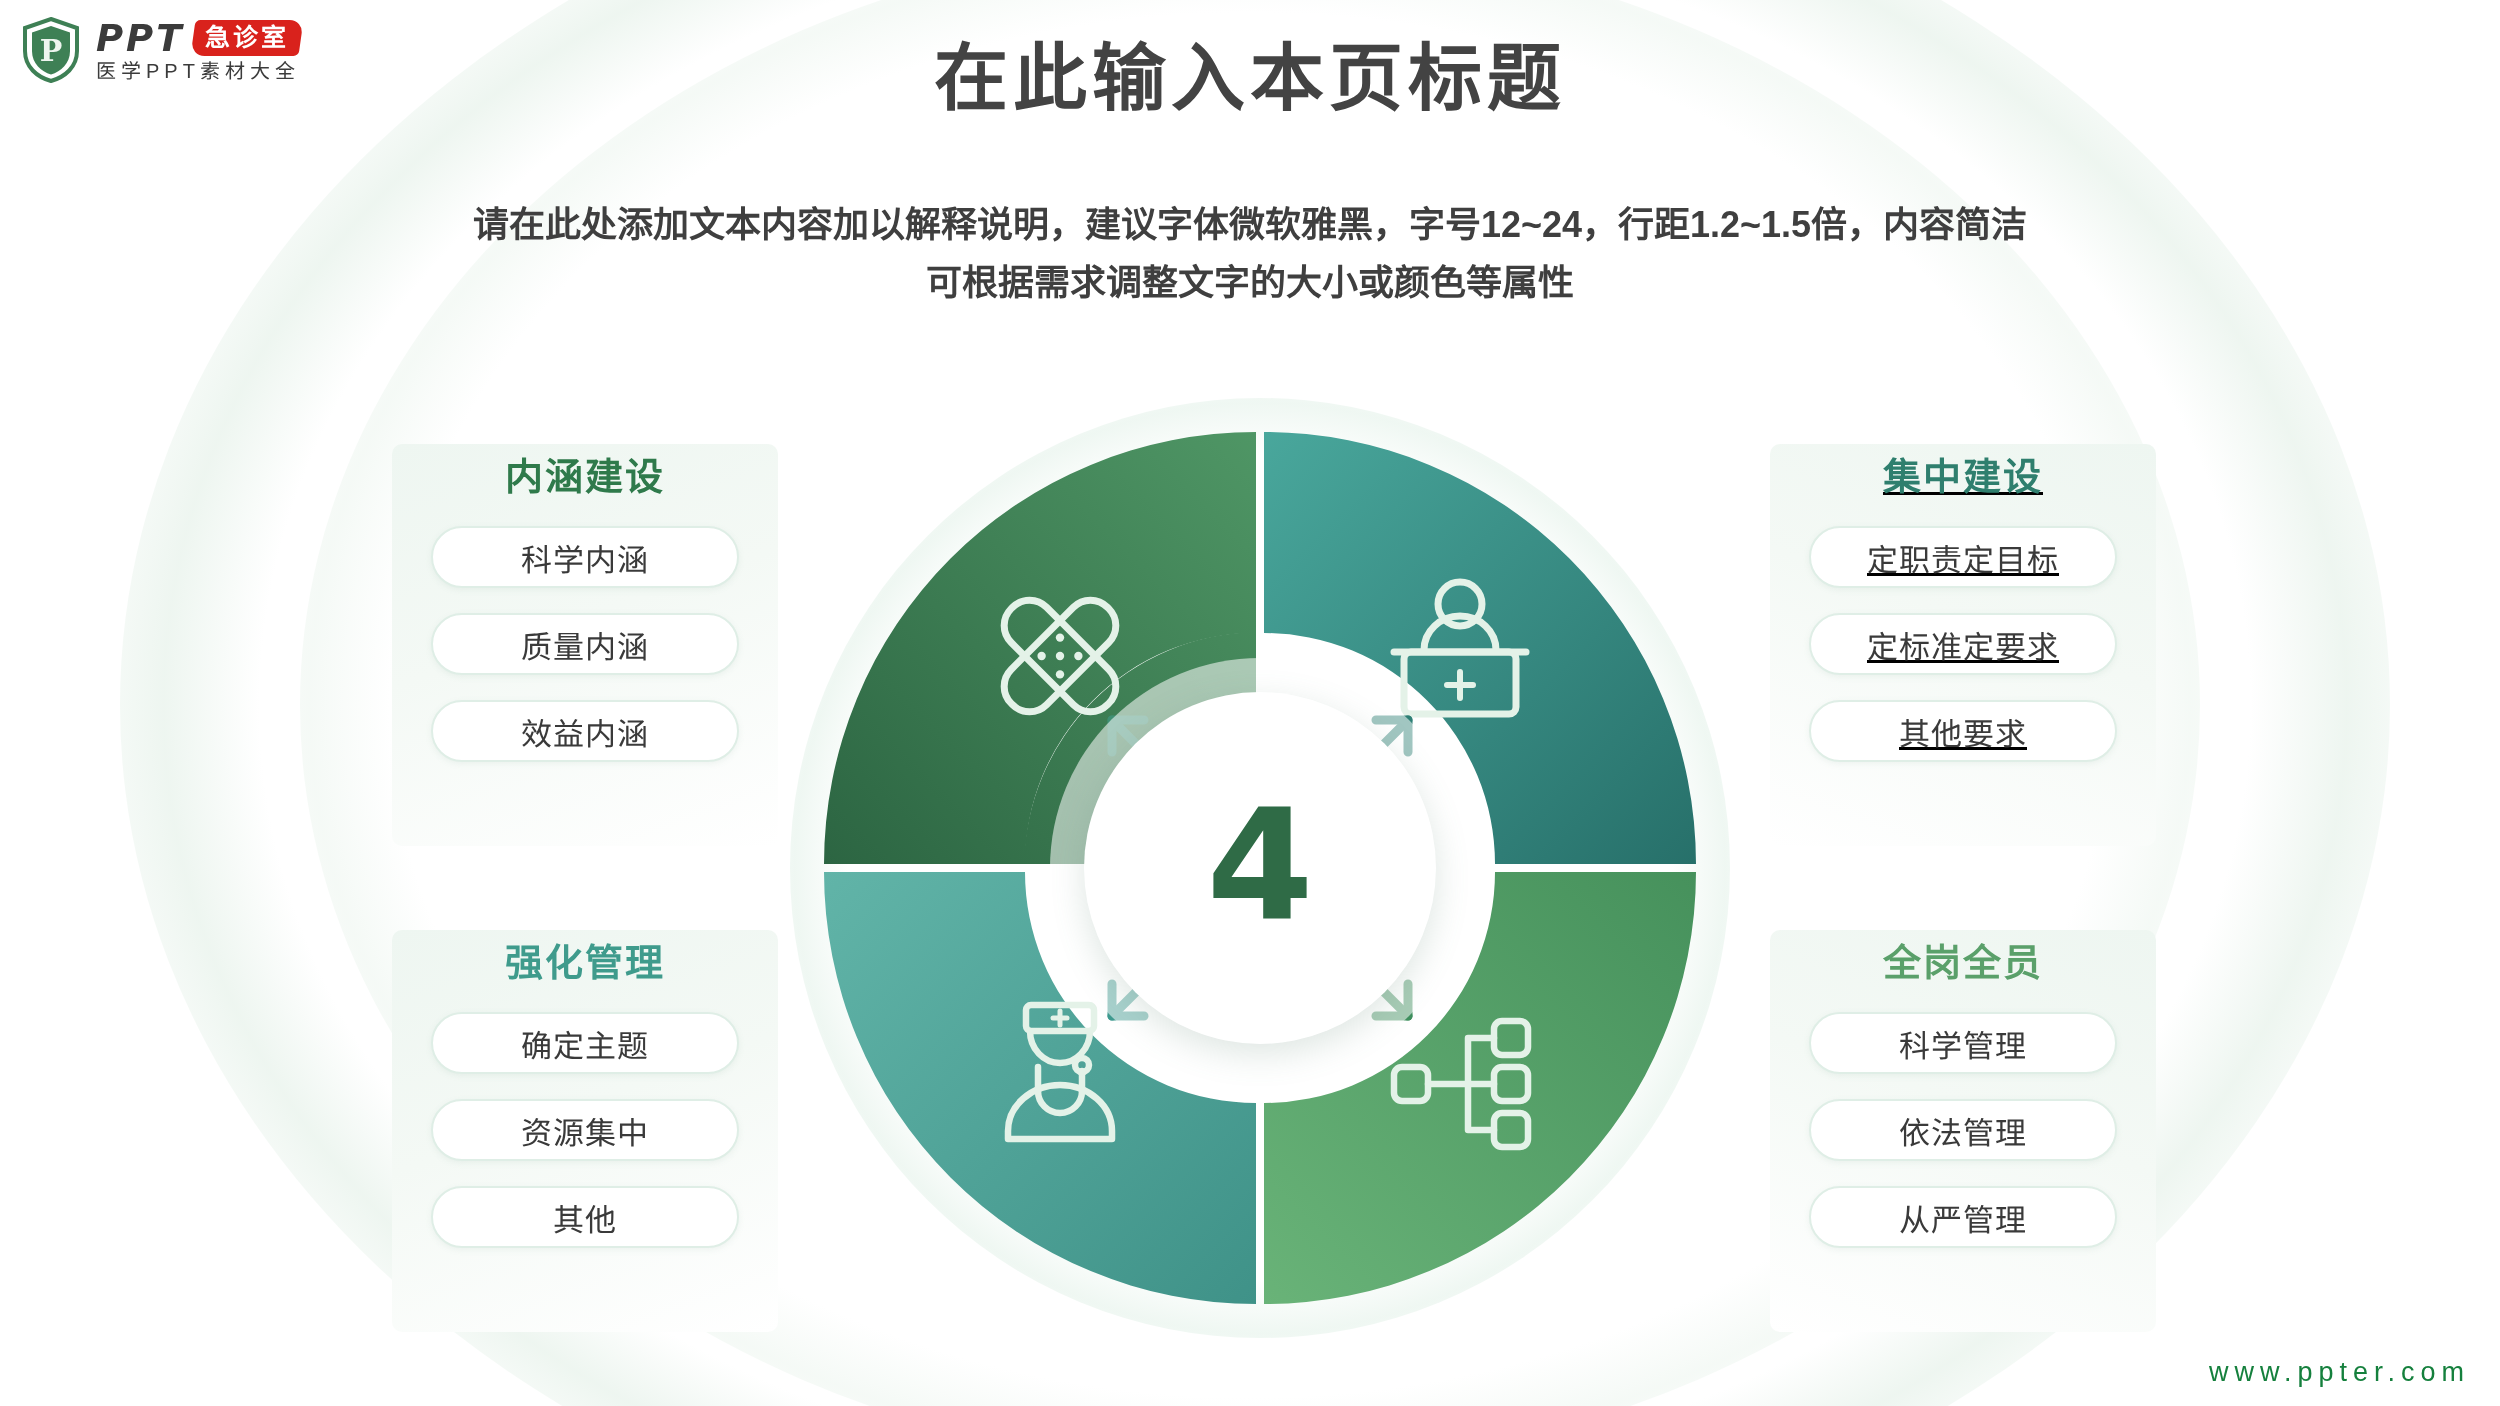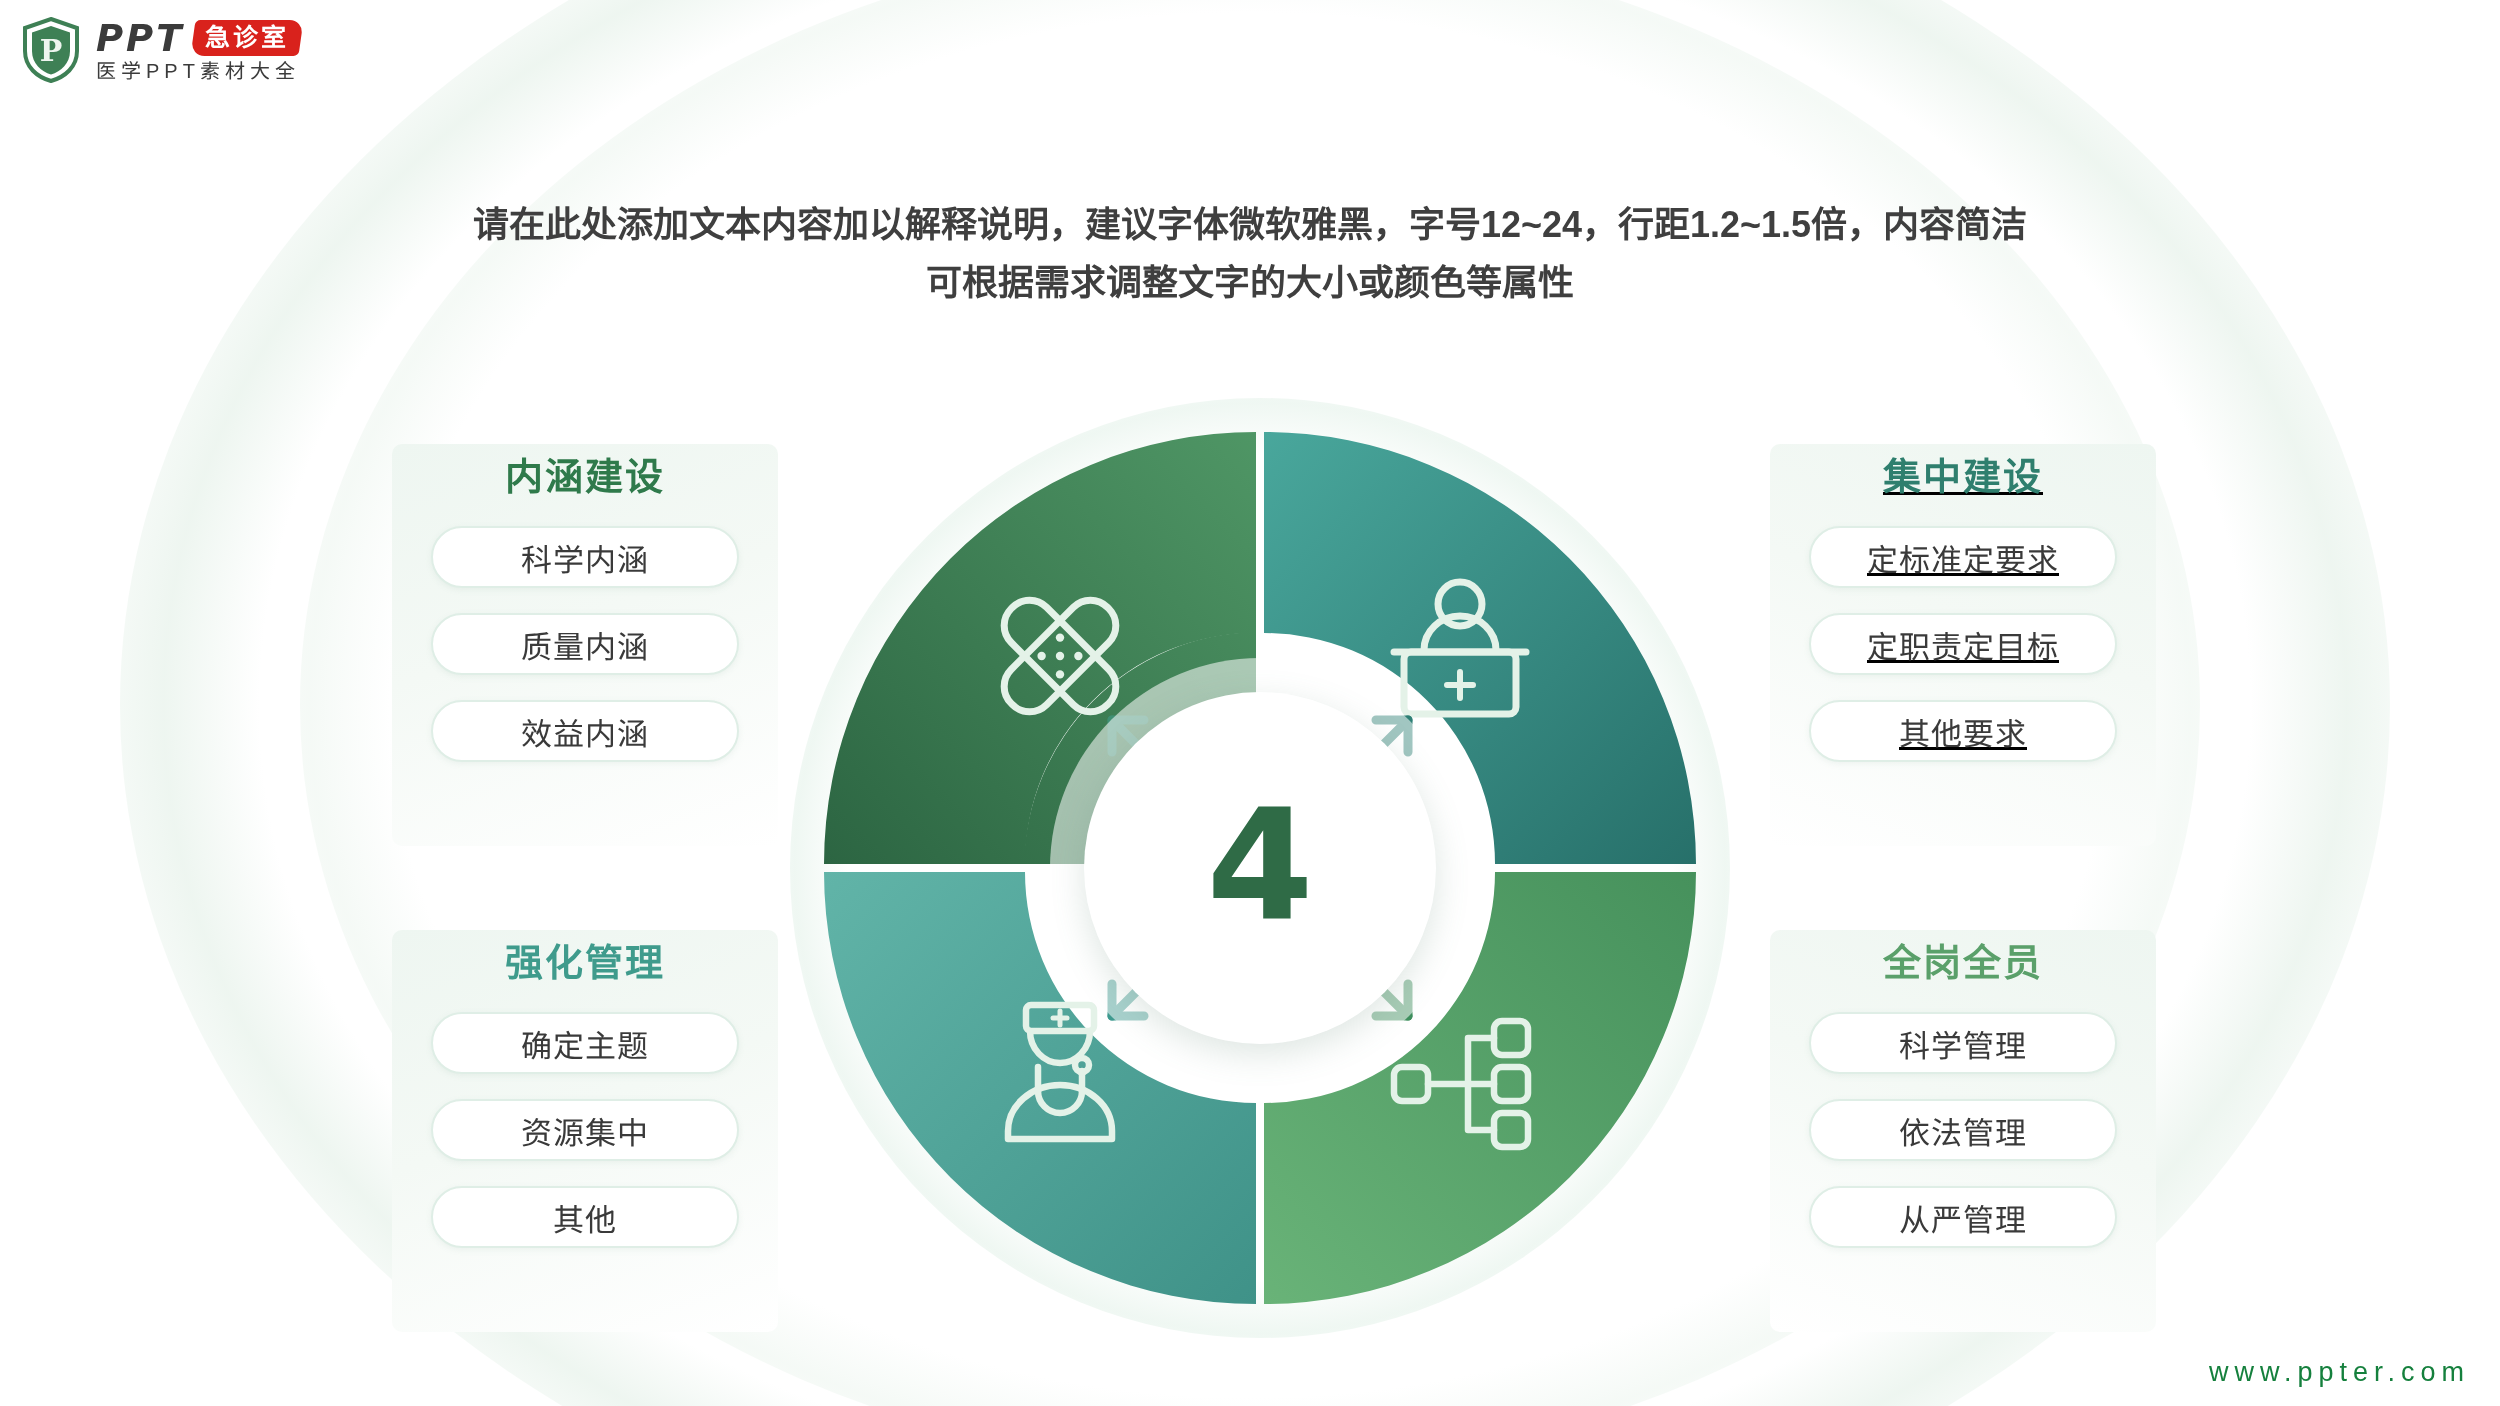--- a/index.html
+++ b/index.html
@@ -235,20 +235,21 @@
     </div>
     <div class="logo-wordmark">
       <div class="logo-row1">
         <div class="logo-ppt">PPT</div>
         <div class="logo-badge"><span>急诊室</span></div>
       </div>
       <div class="logo-sub">医学PPT素材大全</div>
     </div>
   </div>
 
+  <div id="page-title">在此输入本页标题</div>
   <div id="page-subtitle">
     <div>请在此处添加文本内容加以解释说明，建议字体微软雅黑，字号12~24，行距1.2~1.5倍，内容简洁</div>
     <div>可根据需求调整文字的大小或颜色等属性</div>
   </div>
 
   <div class="panel" id="panel-tl">
     <div class="panel-heading" style="color: rgb(47, 122, 75);">内涵建设</div>
     <div class="pill">科学内涵</div>
     <div class="pill">质量内涵</div>
     <div class="pill">效益内涵</div>
@@ -256,22 +257,22 @@
 
   <div class="panel" id="panel-bl">
     <div class="panel-heading" style="color: rgb(63, 155, 140);">强化管理</div>
     <div class="pill">确定主题</div>
     <div class="pill">资源集中</div>
     <div class="pill">其他</div>
   </div>
 
   <div class="panel right" id="panel-tr">
     <div class="panel-heading" style="color: rgb(47, 127, 110);">集中建设</div>
+    <div class="pill">定职责定目标</div>
     <div class="pill">定标准定要求</div>
-    <div class="pill">定职责定目标</div>
     <div class="pill">其他要求</div>
   </div>
 
   <div class="panel right" id="panel-br">
     <div class="panel-heading" style="color: rgb(90, 160, 106);">全岗全员</div>
     <div class="pill">科学管理</div>
     <div class="pill">依法管理</div>
     <div class="pill">从严管理</div>
   </div>
 

